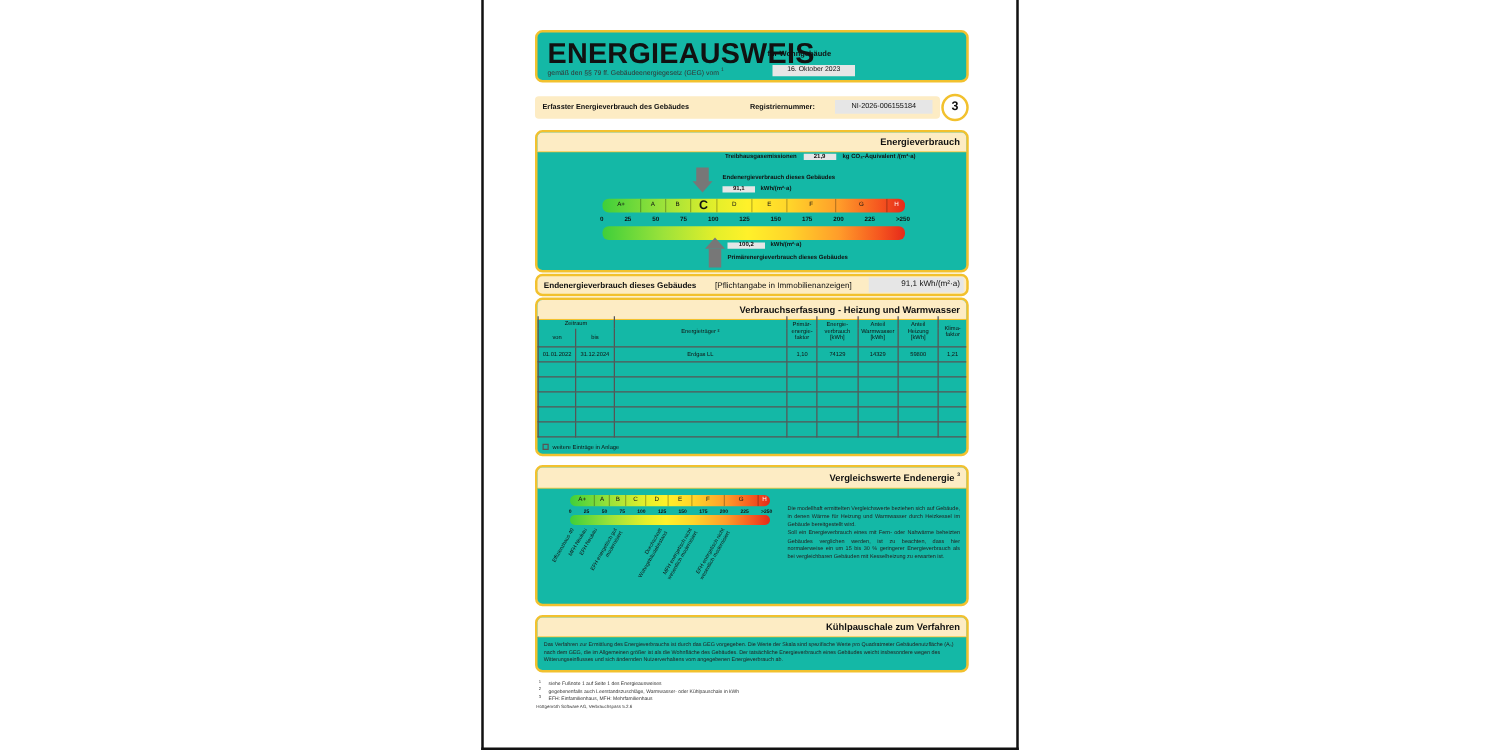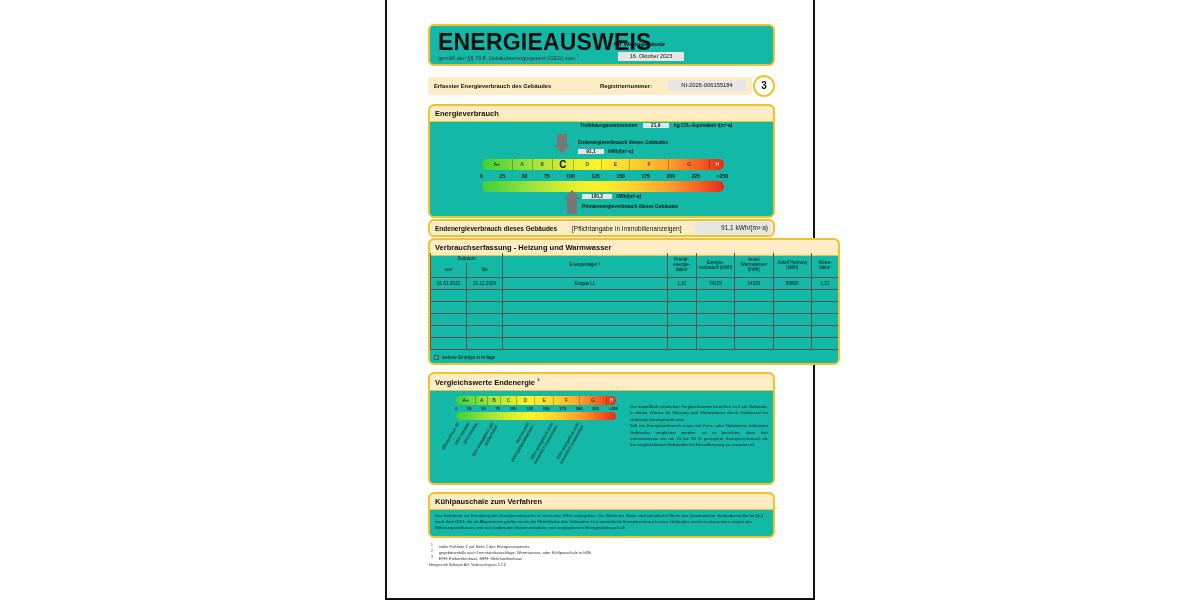--- a/index.html
+++ b/index.html
@@ -1,19 +1,19 @@
 <!DOCTYPE html>
 <html><head>
 <meta charset="utf-8">
 <style>
   * { box-sizing: border-box; margin: 0; padding: 0; }
   body { width: 1200px; height: 600px; background: #ffffff; font-family: "Liberation Sans", sans-serif; position: relative; overflow: hidden; color: #111; }
   .page { position: absolute; left: 385px; top: -2px; width: 430px; height: 602px; border: 2px solid #111; border-top: none; background: #fff; }
   .box { position: absolute; border: 2px solid #f2c12e; border-radius: 6px; background: #14b8a6; }
-  .boxhead { background: #fdecc4; font-weight: bold; font-size: 7.5px; padding: 3px 5px; border-bottom: 1px solid #f2c12e; border-radius: 4px 4px 0 0; }
+  .boxhead { background: #fdecc4; font-weight: bold; font-size: 7.5px; padding: 3px 5px; border-bottom: 1px solid #f2c12e; border-radius: 4px 4px 0 0; text-align: right; }
   .title-big { position: absolute; left: 8px; top: 3px; font-size: 23px; font-weight: bold; letter-spacing: 0.2px; }
   .title-sub { position: absolute; left: 184px; top: 15px; font-size: 6px; font-weight: bold; }
   .title-line { position: absolute; left: 8px; top: 27px; font-size: 5.5px; color: #333; }
   .date-field { position: absolute; left: 188px; top: 26px; width: 66px; height: 9px; background: #e6e6e6; font-size: 5.5px; text-align: center; line-height: 9px; }
   .regbar { position: absolute; left: 41px; top: 79px; width: 324px; height: 18px; background: #fdecc4; border-radius: 3px; font-size: 5.8px; font-weight: bold; }
   .regbar .l { position: absolute; left: 6px; top: 6px; }
   .regbar .m { position: absolute; left: 172px; top: 6px; }
   .regbar .v { position: absolute; left: 240px; top: 3px; width: 78px; height: 11px; background: #e6e6e6; font-weight: normal; text-align: center; line-height: 11px; }
   .pagenum { position: absolute; left: 366px; top: 77px; width: 22px; height: 22px; border-radius: 50%; border: 2px solid #f2c12e; font-weight: bold; font-size: 10px; text-align: center; line-height: 18px; background:#fff; }
   .scale { position: absolute; height: 11px; border-radius: 5px; overflow: hidden; display: flex; background: linear-gradient(to right, #3fcf3a 0%, #9be23a 20%, #e6ef2a 38%, #fff12a 48%, #ffd42a 62%, #ff9d2a 78%, #f5541f 92%, #e52a1a 100%); }
@@ -97,21 +97,21 @@
     </div>
     <div style="position:absolute; left:152px; top:98px; font-size:4.8px; font-weight:bold;">Primärenergieverbrauch dieses Gebäudes</div>
   </div>
 
   <div class="box" style="left:41px; top:221px; width:347px; height:18px; background:#fdecc4;">
     <span style="position:absolute; left:5px; top:4px; font-size:6.5px; font-weight:bold;">Endenergieverbrauch dieses Gebäudes</span>
     <span style="position:absolute; left:142px; top:4px; font-size:6.5px;">[Pflichtangabe in Immobilienanzeigen]</span>
     <span style="position:absolute; right:2px; top:1px; width:76px; height:12px; line-height:12px; background:#e6e6e6; text-align:right; padding-right:3px; font-size:6.5px;">91,1 kWh/(m²·a)</span>
   </div>
 
-  <div class="box" style="left:41px; top:240px; width:412px; height:127px;">
+  <div class="box" style="left:41px; top:240px; width:347px; height:127px;">
     <div class="boxhead">Verbrauchserfassung - Heizung und Warmwasser</div>
     <table class="vt">
       <tbody>
           <tr>
         <th colspan="2" style="border-bottom:none;">Zeitraum</th>
         <th rowspan="2" style="width:137px;">Energieträger ²</th>
         <th rowspan="2" style="width:24px;">Primär-energie-faktor</th>
         <th rowspan="2" style="width:32px;">Energie-verbrauch [kWh]</th>
         <th rowspan="2" style="width:32px;">Anteil Warmwasser [kWh]</th>
         <th rowspan="2" style="width:32px;">Anteil Heizung [kWh]</th>

